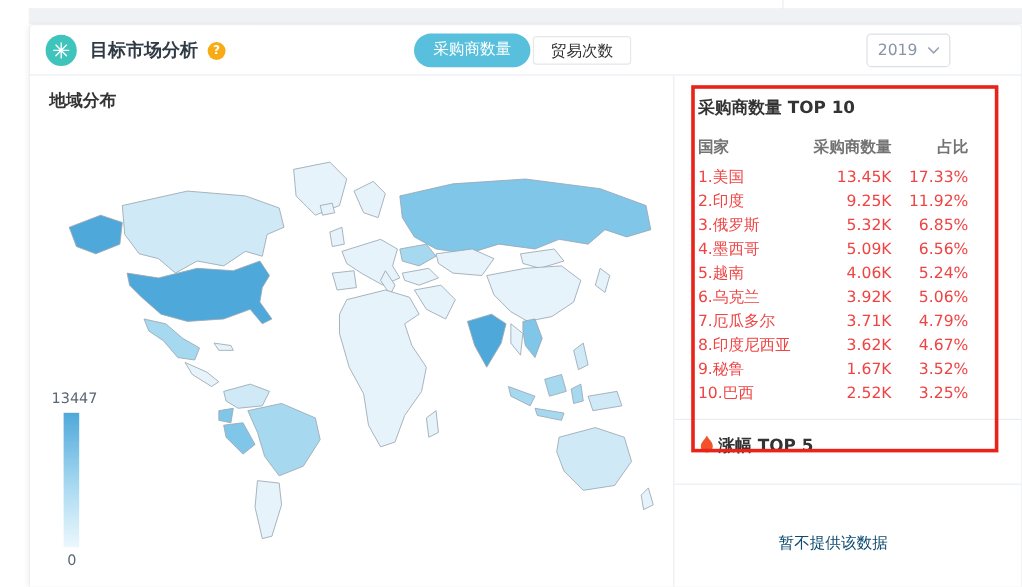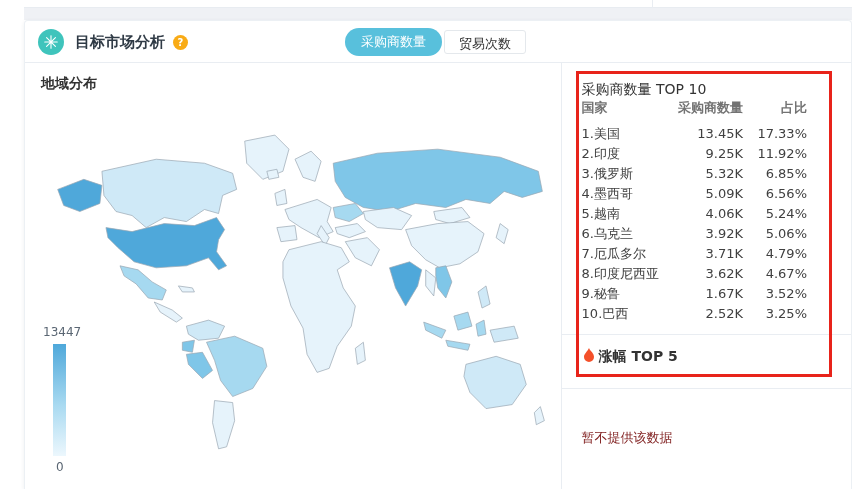--- a/index.html
+++ b/index.html
@@ -66,30 +66,30 @@
   .legend .bar {
     width:13px; height:112px; margin:5px 0 4px 6px;
     background:linear-gradient(to bottom, #4fa8da 0%, #a9daf1 55%, #ecf7fd 100%);
   }
   .legend .min { font-size:12px; color:#5a6673; margin-left:9px; }
 
   .right-panel {
     position:relative; flex:1; border-left:1px solid #e9edf2;
     padding:18px 44px 0 20px; height:100%;
   }
-  .panel-title { font-size:14px; font-weight:normal; color:#333; }
+  .panel-title { font-size:14px; font-weight:bold; color:#333; margin-bottom:15px; }
   .t-head { display:flex; font-size:13px; font-weight:bold; color:#737373; height:22px; margin-bottom:3px;justify-content:flex-end; }
-  .t-row { display:flex; font-size:13px; color:#404040; height:20px; line-height:20px; }
+  .t-row { display:flex; font-size:13px; color:#ef4444; height:20px; line-height:20px; }
   .col-country { flex:1; text-align:left; white-space:nowrap; overflow:hidden; }
   .col-count { width:84px; text-align:right; }
   .col-share { width:64px; text-align:right; }
   .hr { height:1px; background:#e9edf2; margin:10px -44px 0 -20px; }
   .gains-row { display:flex; align-items:flex-start; gap:3px; padding:13px 0 12px; }
   .gains-title { font-size:14px; font-weight:bold; color:#333; }
-  .empty-text { text-align:left; color:#7f1d1d; font-size:13px; padding-top:40px; }
+  .empty-text { text-align:center; color:#0c4a6e; font-size:13px; padding-top:40px; }
 
   .annotation {
     position:absolute; left:576px; top:71px; width:256px; height:306px;
     border:3px solid #e8231a; pointer-events:none; z-index:10;
   }
 </style>
 </head>
 <body>
 
 <div class="prev-card">
@@ -112,20 +112,26 @@
       </svg>
     </div>
     <div class="hdr-title">目标市场分析</div>
     <div class="help-badge">?</div>
 
     <div class="tabs">
       <button class="tab-active">采购商数量</button>
       <button class="tab-inactive">贸易次数</button>
     </div>
 
+    <div class="year-select">
+      <span>2019</span>
+      <svg width="10" height="6" viewBox="0 0 10 6">
+        <polyline points="1,1 5,5 9,1" fill="none" stroke="#98a2b3" stroke-width="1.4" stroke-linecap="round"></polyline>
+      </svg>
+    </div>
   </div>
 
   <div class="card-body">
 
     <div class="map-panel">
       <div class="map-title">地域分布</div>
 
       <svg class="world-svg" width="524" height="362" viewBox="0 0 520 360">
         <path d="M208,22 L238,16 L252,30 L246,52 L226,60 L210,44 Z" fill="#e6f3fb"></path>
         <path d="M66,52 L120,40 L168,44 L196,54 L200,70 L186,76 L182,94 L168,90 L150,102 L128,98 L110,108 L96,96 L80,92 L68,76 Z" fill="#cfe9f7"></path>

